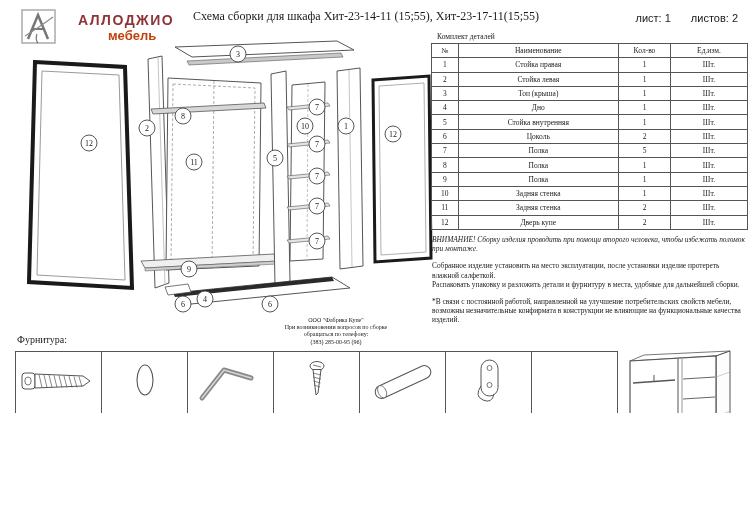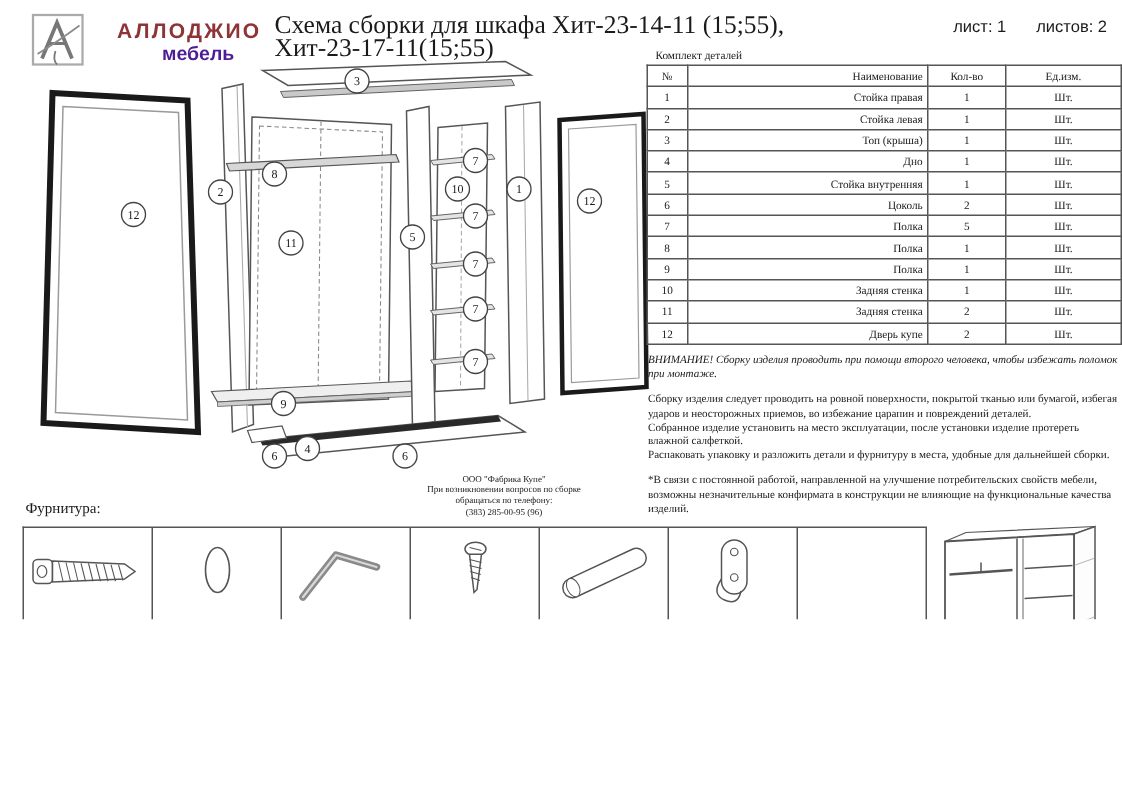--- a/index.html
+++ b/index.html
@@ -4,32 +4,32 @@
 <style>
   html,body{margin:0;padding:0;background:#fff;}
   .page{position:relative;width:748px;height:413px;background:#fff;overflow:hidden;
         font-family:"Liberation Serif",serif;color:#1a1a1a;}
 
   
   .logo-box{position:absolute;left:20px;top:8px;width:170px;height:40px;}
   .brand{position:absolute;left:58px;top:4px;font-family:"Liberation Sans",sans-serif;
          font-weight:bold;font-size:14px;letter-spacing:1.5px;color:#8e3437;}
   .brand-sub{position:absolute;left:88px;top:20px;font-family:"Liberation Sans",sans-serif;
-         font-weight:bold;font-size:13px;color:#4c1d95;}
-  .title{position:absolute;left:183px;top:9px;width:385px;font-size:17px;line-height:15px;}
+         font-weight:bold;font-size:13px;color:#c2410c;}
+  .title{position:absolute;left:193px;top:9px;width:385px;font-size:12px;line-height:15px;}
   .sheetinfo{position:absolute;right:10px;top:12px;font-family:"Liberation Sans",sans-serif;
          font-size:11px;display:flex;gap:20px;}
 
   
   .parts-caption{position:absolute;left:437px;top:32px;font-size:7.5px;text-align:center;}
   table.parts{position:absolute;left:431px;top:43px;border-collapse:collapse;font-size:7.5px;}
   table.parts th,table.parts td{border:1px solid #555;padding:1px 3px;line-height:9px;height:11.3px;
          font-weight:normal;vertical-align:middle;}
   .col0{width:20px;text-align:center;}
-  .col1{width:158px;text-align:right;font-family:Liberation Serif, serif;}
+  .col1{width:158px;text-align:center;font-family:Liberation Serif, serif;}
   .col2{width:46px;text-align:center;}
   .col3{width:72px;text-align:center;}
 
   
   .notes{position:absolute;left:432px;top:235px;width:313px;font-size:7.4px;line-height:9.2px;}
   .notes p{margin:0;}
   .notes p.sp{margin-bottom:8px;font-style:italic;}
   .notes p.sp2{margin-top:8px;}
 
   
@@ -288,21 +288,20 @@
           <td class="col0">12</td>
           <td class="col1">Дверь купе</td>
           <td class="col2">2</td>
           <td class="col3">Шт.</td>
         </tr>
       </tbody>
   </table>
 
   <div class="notes">
     <p class="sp">ВНИМАНИЕ! Сборку изделия проводить при помощи второго человека, чтобы избежать поломок при монтаже.</p>
-    <p>Сборку изделия следует проводить на ровной поверхности, покрытой тканью или бумагой, избегая ударов и неосторожных приемов, во избежание царапин и повреждений деталей.</p>
     <p>Собранное изделие установить на место эксплуатации, после установки изделие протереть влажной салфеткой.</p>
     <p>Распаковать упаковку и разложить детали и фурнитуру в места, удобные для дальнейшей сборки.</p>
     <p class="sp2">*В связи с постоянной работой, направленной на улучшение потребительских свойств мебели, возможны незначительные конфирмата в конструкции не влияющие на функциональные качества изделий.</p>
   </div>
 
   <div class="mfr">
     <div>ООО "Фабрика Купе"</div>
     <div>При возникновении вопросов по сборке</div>
     <div>обращаться по телефону:</div>
     <div>(383) 285-00-95 (96)</div>

